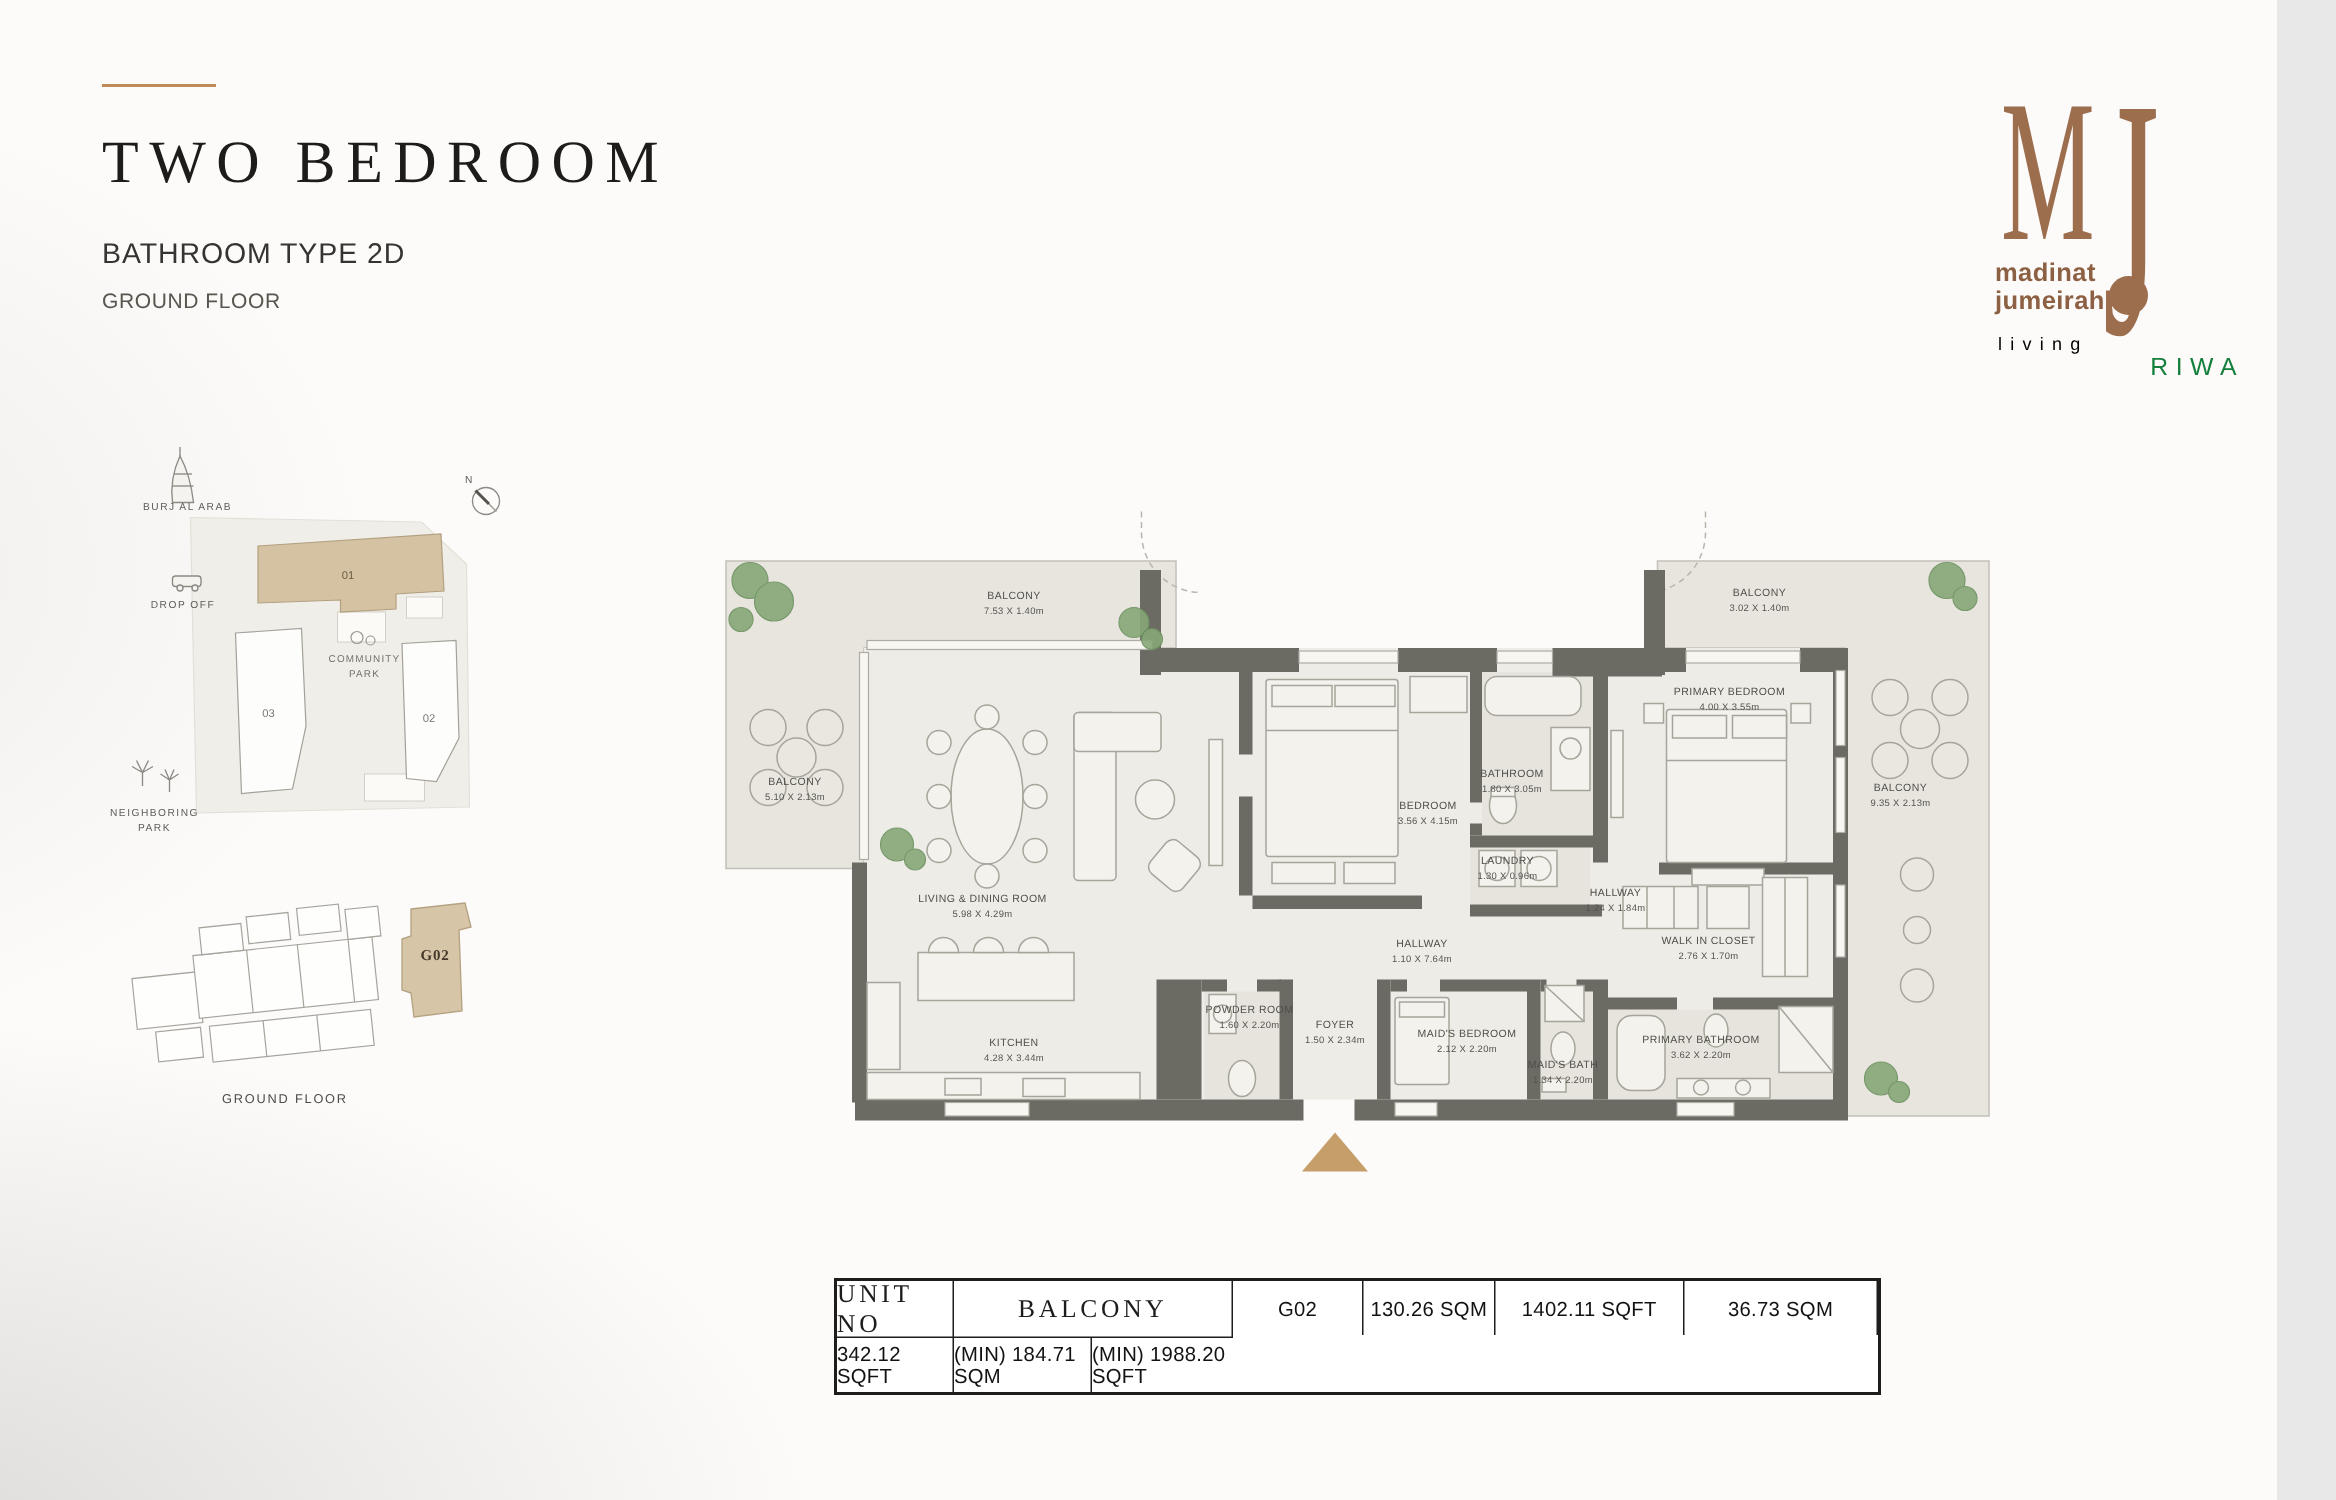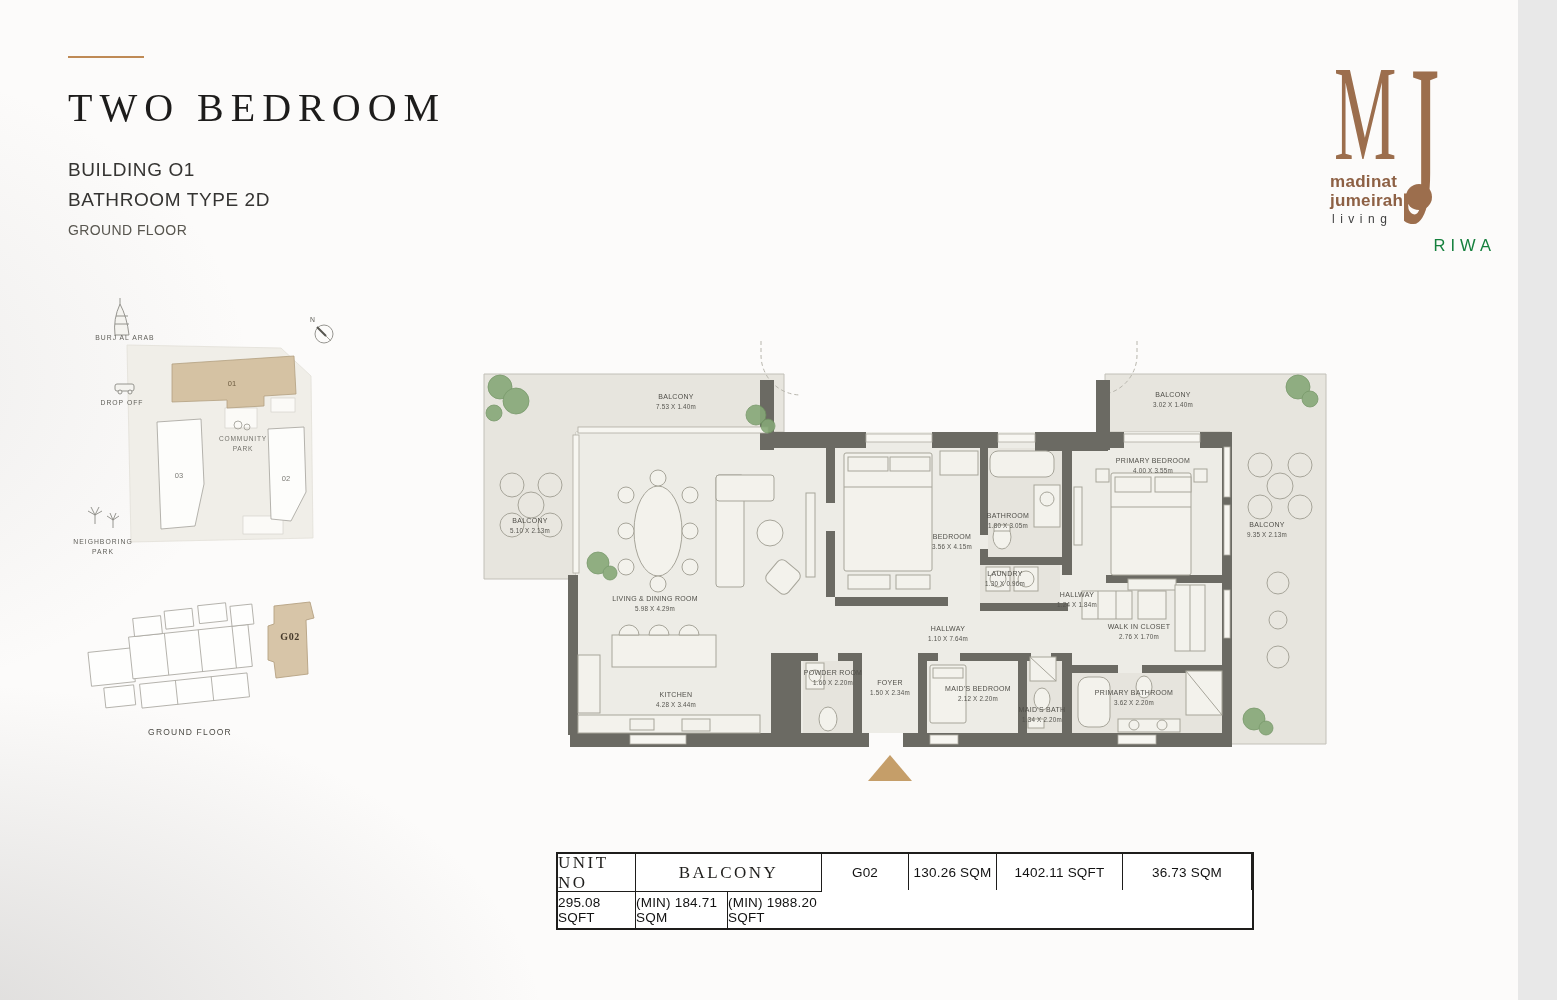--- a/index.html
+++ b/index.html
@@ -14,21 +14,21 @@
   .hdr{position:absolute;left:68px;top:56px;}
   .accent-line{width:76px;height:2px;background:#bf8a55;margin-bottom:26px;}
   .title{font-family:"Liberation Serif",serif;font-weight:400;font-size:40px;letter-spacing:7px;
          color:#1d1c1b;margin:0 0 24px 0;white-space:nowrap;}
   .sub{font-size:19px;color:#353432;letter-spacing:.6px;line-height:30px;}
   .sub3{font-size:14px;color:#58564f;letter-spacing:.4px;margin-top:7px;}
   
   .logo{position:absolute;left:1318px;top:55px;width:190px;height:210px;}
   .brand{position:absolute;left:12px;top:117px;color:#8d6044;font-weight:bold;
          font-size:17px;line-height:19px;letter-spacing:.3px;}
-  .brand .living{font-weight:normal;font-size:12px;letter-spacing:5.5px;color:#404040;margin-top:0;margin-left:2px;}
+  .brand .living{font-weight:normal;font-size:12px;letter-spacing:5.5px;color:#000000;margin-top:10px;margin-left:2px;}
   .riwa{position:absolute;left:8px;top:181px;width:170px;text-align:right;
         font-size:16.5px;letter-spacing:5px;color:#15803d;}
   
   .rm{font-size:7px;fill:#504f49;letter-spacing:.3px;text-anchor:middle;}
   .rd{font-size:6.3px;fill:#55544e;letter-spacing:.2px;text-anchor:middle;}
   .sm{font-size:6.8px;fill:#5f5e58;letter-spacing:1px;text-anchor:middle;}
   .sm2{font-size:6.6px;fill:#73726b;letter-spacing:.8px;text-anchor:middle;}
   .bn{font-size:7.5px;fill:#7b7a74;text-anchor:middle;}
   .bn01{font-size:7.5px;fill:#6d5c41;text-anchor:middle;}
   .kg{font-family:"Liberation Serif",serif;font-size:10px;font-weight:bold;fill:#45392a;
@@ -48,21 +48,20 @@
 </style>
 </head>
 <body>
 
 <div id="canvas">
   <div class="shading"></div>
 
   <div class="hdr">
     <div class="accent-line"></div>
     <h1 class="title">TWO BEDROOM</h1>
-    <div class="sub">BUILDING O1</div>
     <div class="sub">BATHROOM TYPE 2D</div>
     <div class="sub3">GROUND FLOOR</div>
   </div>
 
   <div class="logo">
     <svg width="190" height="200" viewBox="0 0 190 200">
       <g fill="#9c6e4d">
         <text transform="translate(16,104) scale(0.52,1)" font-family="Liberation Serif, serif" font-size="135" x="0" y="0">M</text>
         <text transform="translate(84,167) scale(0.42,1)" font-family="Liberation Serif, serif" font-size="228" x="0" y="0">J</text>
         <circle cx="101" cy="142" r="13"></circle>
@@ -398,17 +397,17 @@
     </g>
   </svg>
 
   <div class="area-table">
     <div class="at-h br">UNIT NO</div>
     <div class="at-h br sp2">BALCONY</div>
     <div class="at-d br">G02</div>
     <div class="at-d br">130.26 SQM</div>
     <div class="at-d br">1402.11 SQFT</div>
     <div class="at-d br">36.73 SQM</div>
-    <div class="at-d br">295.08 SQFT</div>
+    <div class="at-d br">342.12 SQFT</div>
     <div class="at-d br">(MIN) 184.71 SQM</div>
     <div class="at-d">(MIN) 1988.20 SQFT</div>
   </div>
 </div>
 
 </body></html>

